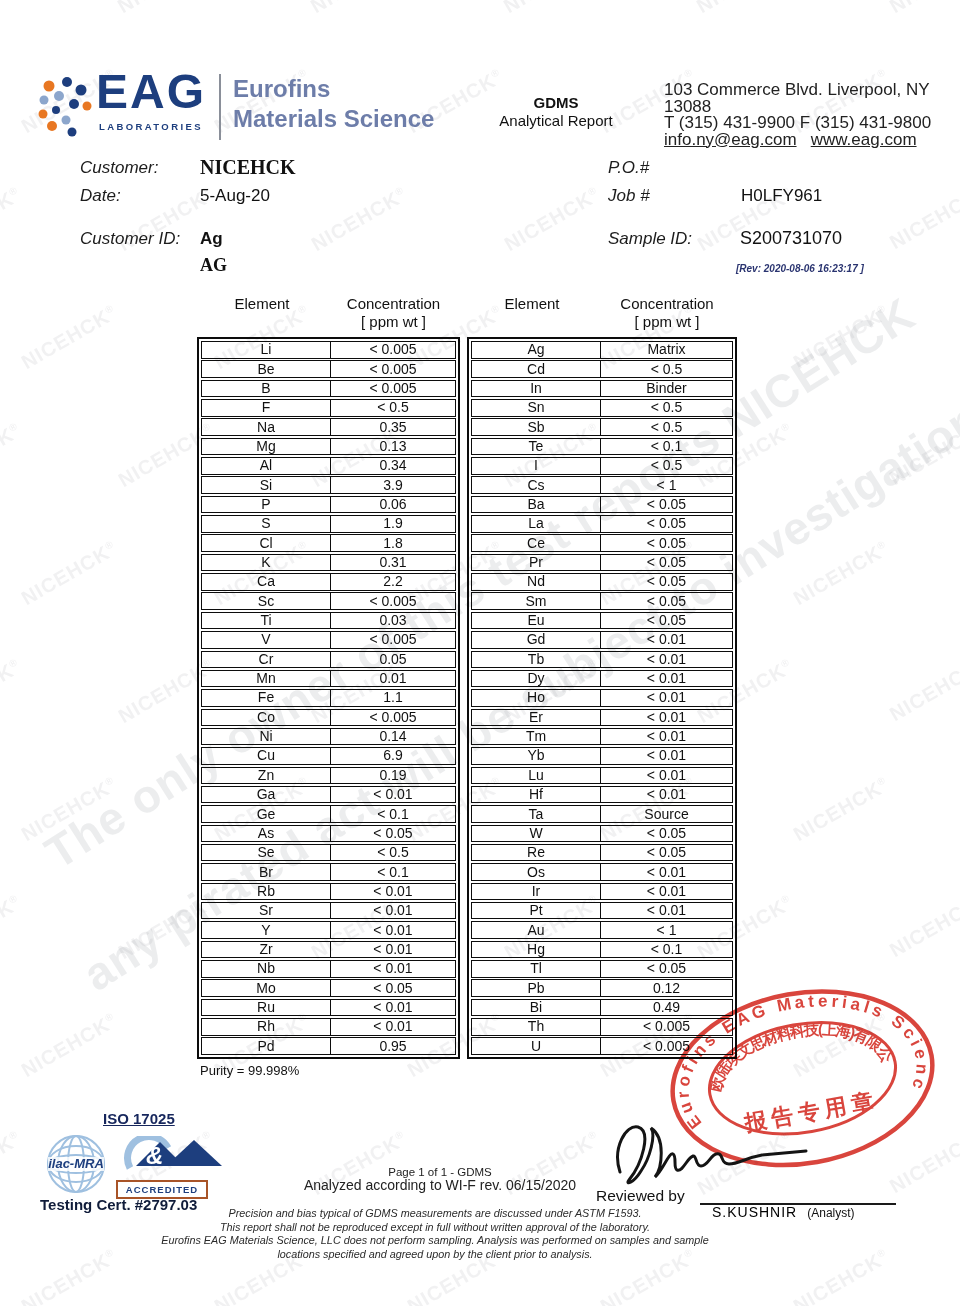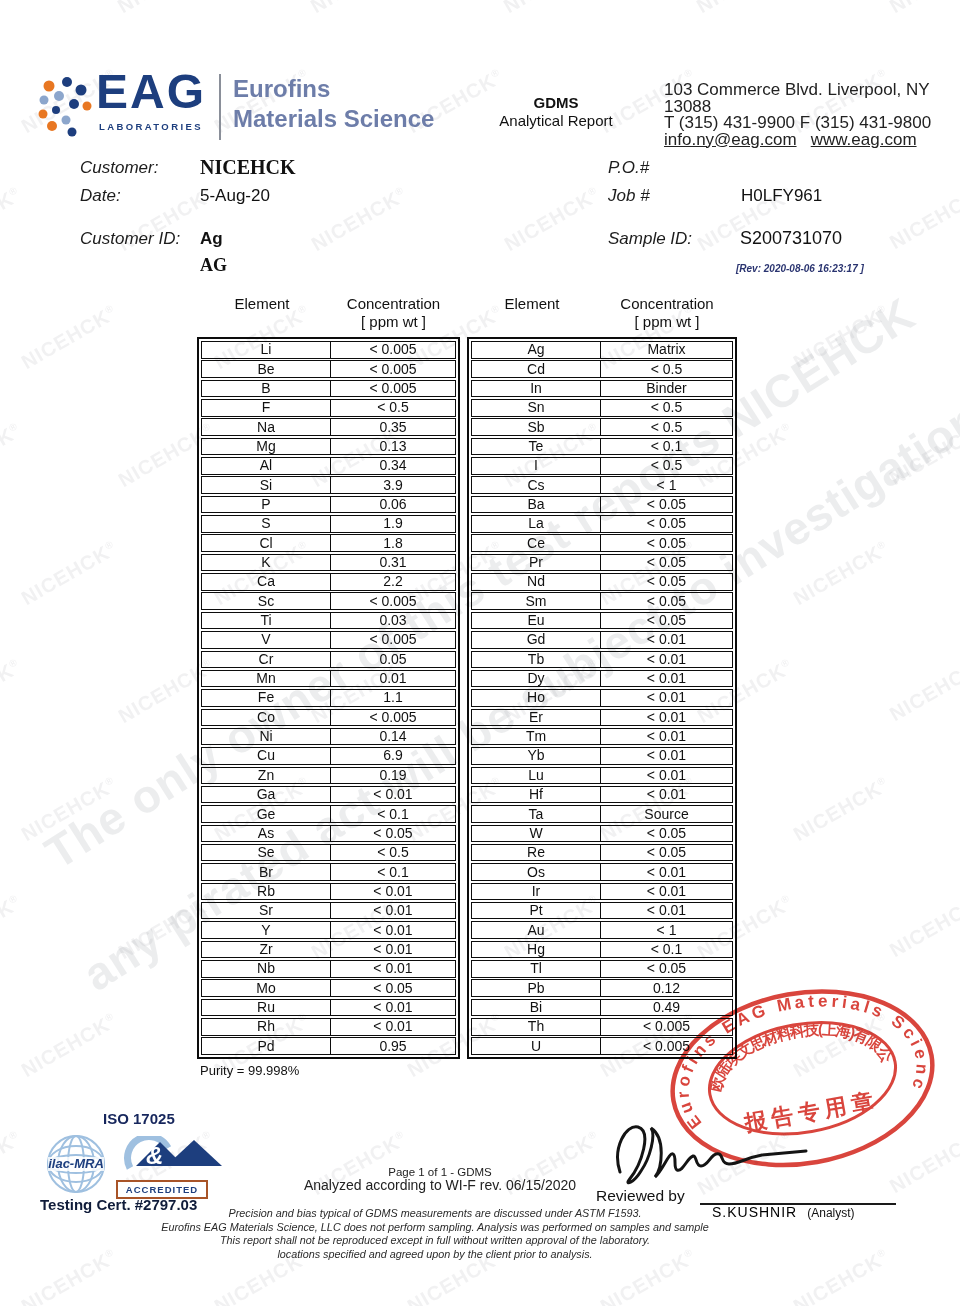--- a/index.html
+++ b/index.html
@@ -43,21 +43,21 @@
   .trow{box-sizing:border-box;height:17.5px;border:1.5px solid #0c0c0c;display:flex;}
   .tcell{box-sizing:border-box;font-size:14px;line-height:13px;display:flex;align-items:center;
          justify-content:center;color:#111;}
   .cel{width:129px;border-right:1.5px solid #0c0c0c;}
   .cva{flex:1;}
   .purity{font-size:13px;color:#111;}
 
   
   .navy-b{font-weight:bold;color:#16265c;}
   .cert{font-size:15px;}
-  .iso{font-size:15px;}
+  .iso{font-size:15px;text-decoration:underline;}
   .pagec{text-align:center;color:#222;}
   .pg1{font-size:11.5px;line-height:14px;}
   .pg2{font-size:14px;line-height:13px;}
   .reviewed{font-size:15.5px;color:#111;}
   .rline{height:2px;background:#1a1a1a;}
   .disc{font-style:italic;font-size:10.8px;line-height:13.5px;color:#2b2b2b;text-align:center;}
   .analyst{font-size:14px;letter-spacing:1px;color:#000000;}
   .analyst-t{font-size:12px;color:#111;}
   .accr-box{box-sizing:border-box;border:2px solid #a85428;background:#fff;color:#1d3e7e;
             font-weight:bold;font-size:9.5px;letter-spacing:1px;text-align:center;
@@ -541,22 +541,22 @@
     <div class="abs pagec" style="left:270px;top:1165px;width:340px;">
       <div class="pg1">Page 1 of 1 - GDMS</div>
       <div class="pg2">Analyzed according to WI-F rev. 06/15/2020</div>
     </div>
 
     <div class="abs reviewed" style="left:596px;top:1187px;">Reviewed by</div>
     <div class="abs rline" style="left:700px;top:1203px;width:196px;"></div>
 
     <div class="abs disc" style="left:115px;top:1207px;width:640px;">
       <div>Precision and bias typical of GDMS measurements are discussed under ASTM F1593.</div>
+      <div>This report shall not be reproduced except in full without written approval of the laboratory.</div>
       <div>Eurofins EAG Materials Science, LLC does not perform sampling.  Analysis was performed on samples and sample</div>
-      <div>This report shall not be reproduced except in full without written approval of the laboratory.</div>
       <div>locations specified and agreed upon by the client prior to analysis.</div>
     </div>
 
     <div class="abs" style="left:712px;top:1204px;display:flex;align-items:flex-end;">
       <span class="analyst">S.KUSHNIR</span>
       <span class="analyst-t" style="margin-left:10px;">(Analyst)</span>
     </div>
 
   </div>
 

